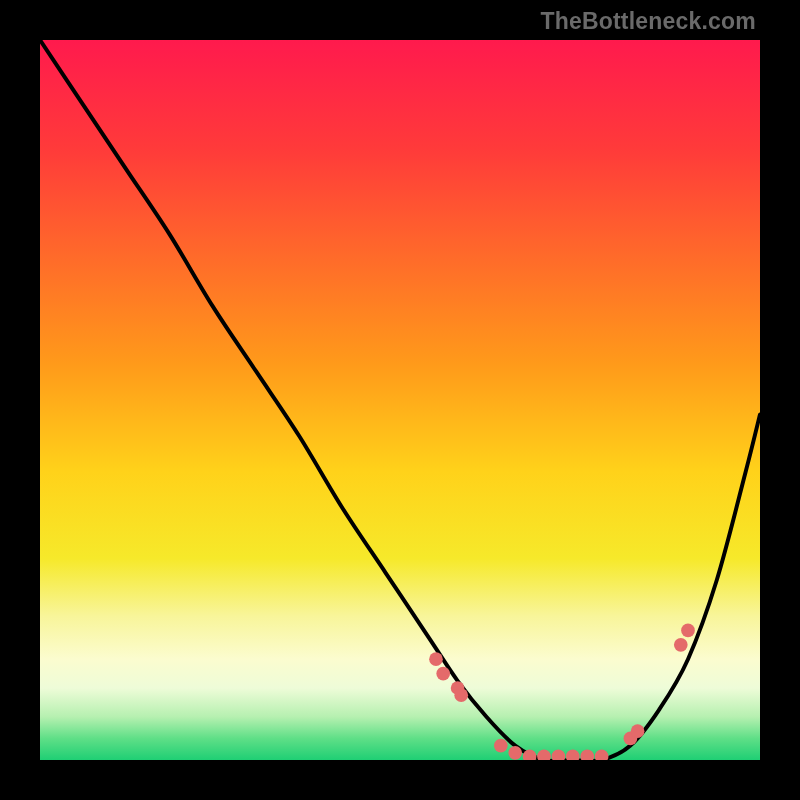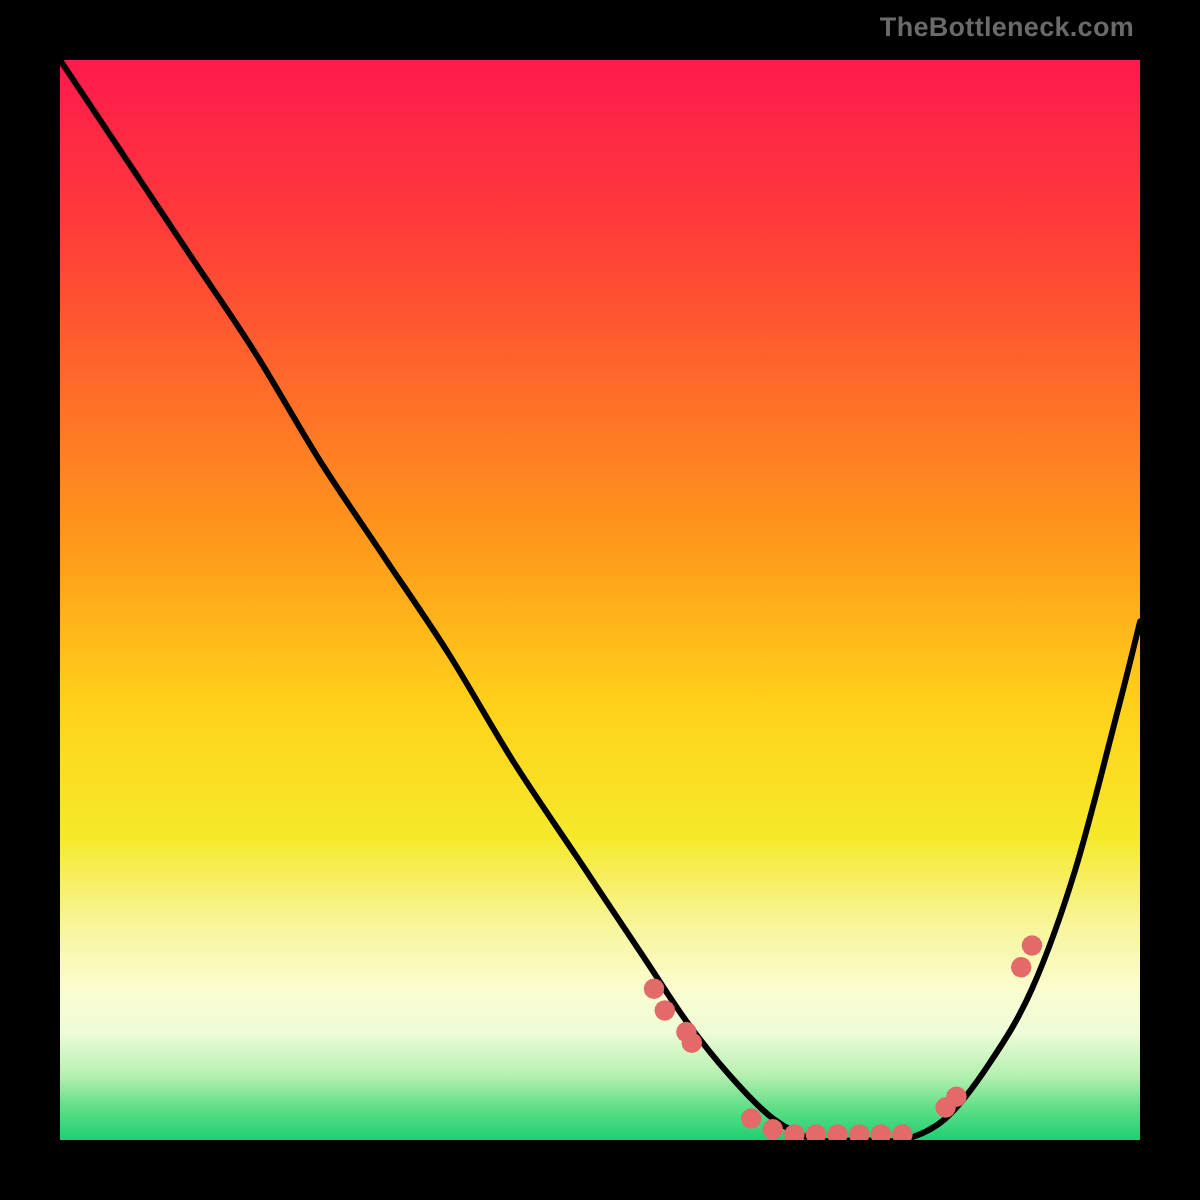--- a/index.html
+++ b/index.html
@@ -36,21 +36,21 @@
     left: 0;
     top: 0;
     width: 100%;
     height: 100%;
   }
   .watermark {
     position: absolute;
     top: 8px;
     right: 44px;
     color: #6a6a6a;
-    font-size: 18px;
+    font-size: 23px;
     font-weight: 600;
     letter-spacing: 0.2px;
     user-select: none;
   }
 </style>
 </head>
 <body>
 
 <div class="stage">
 

